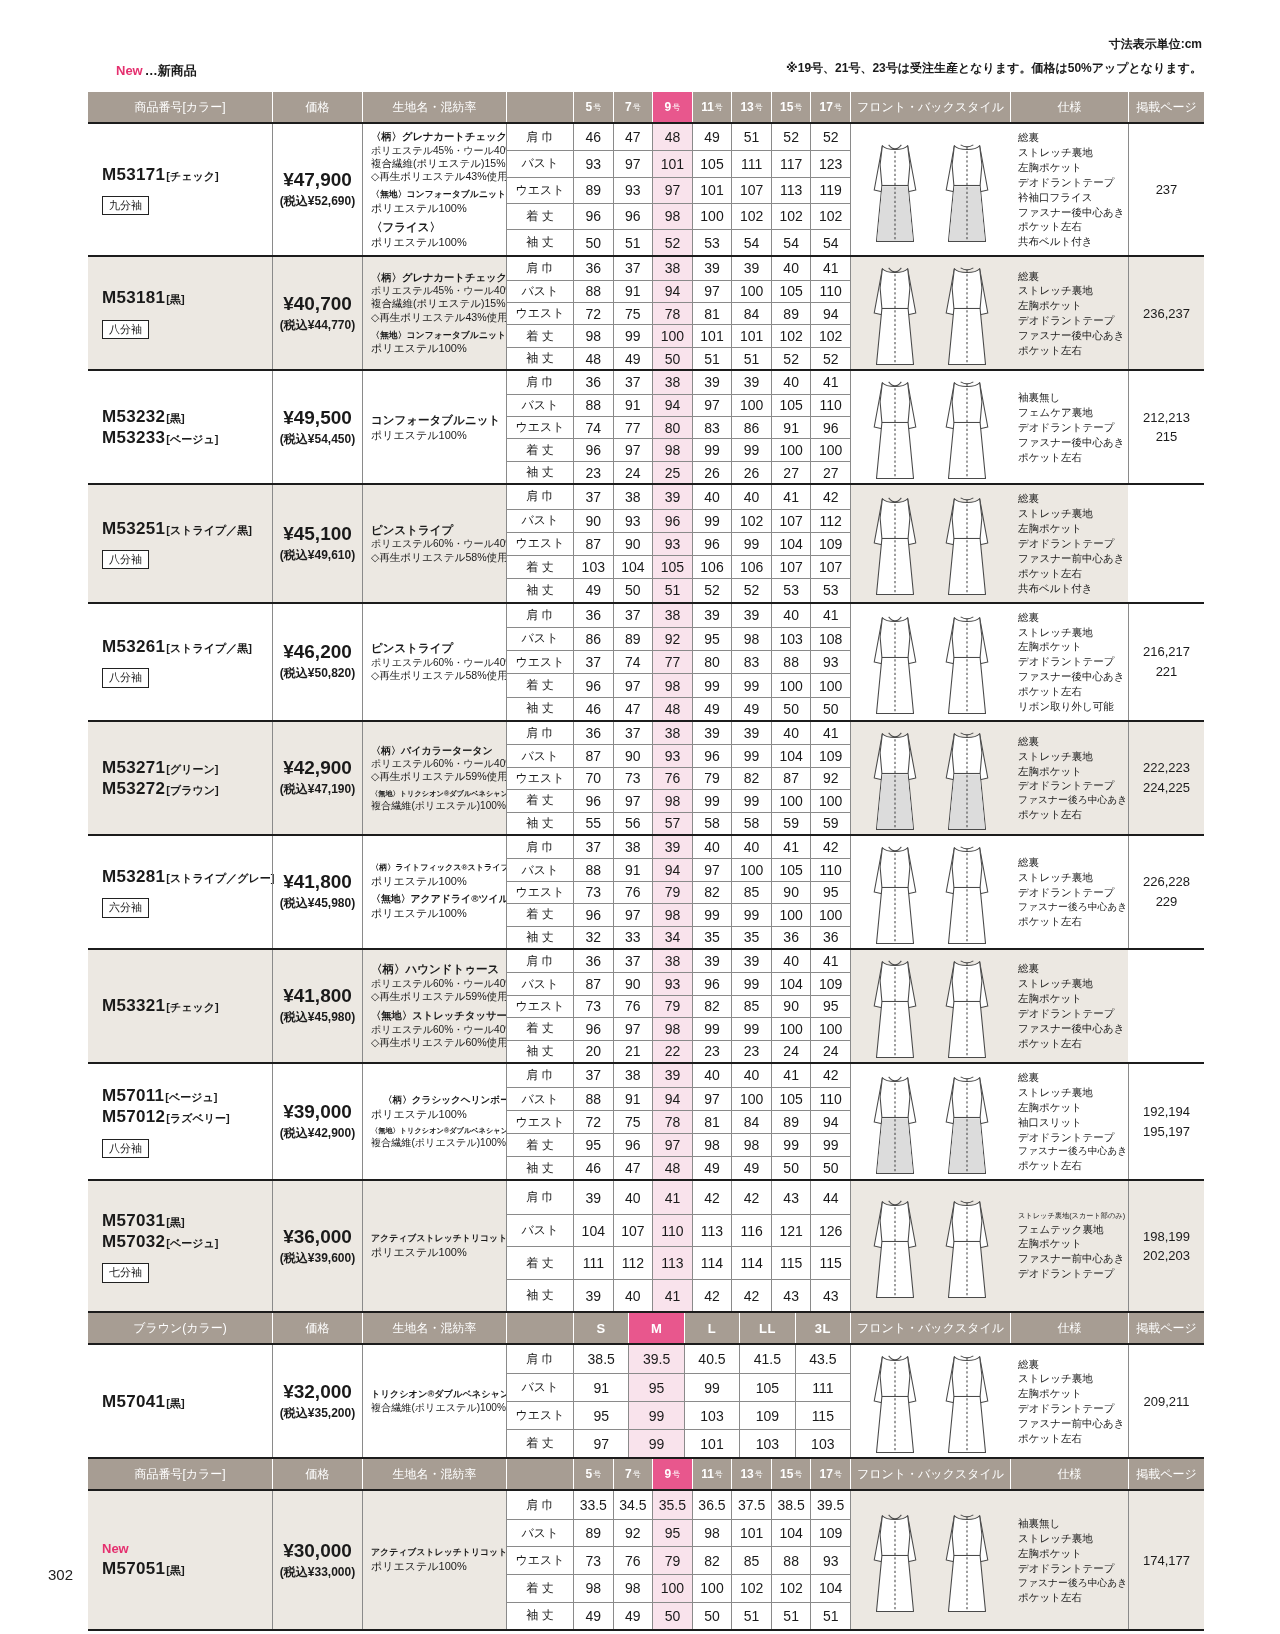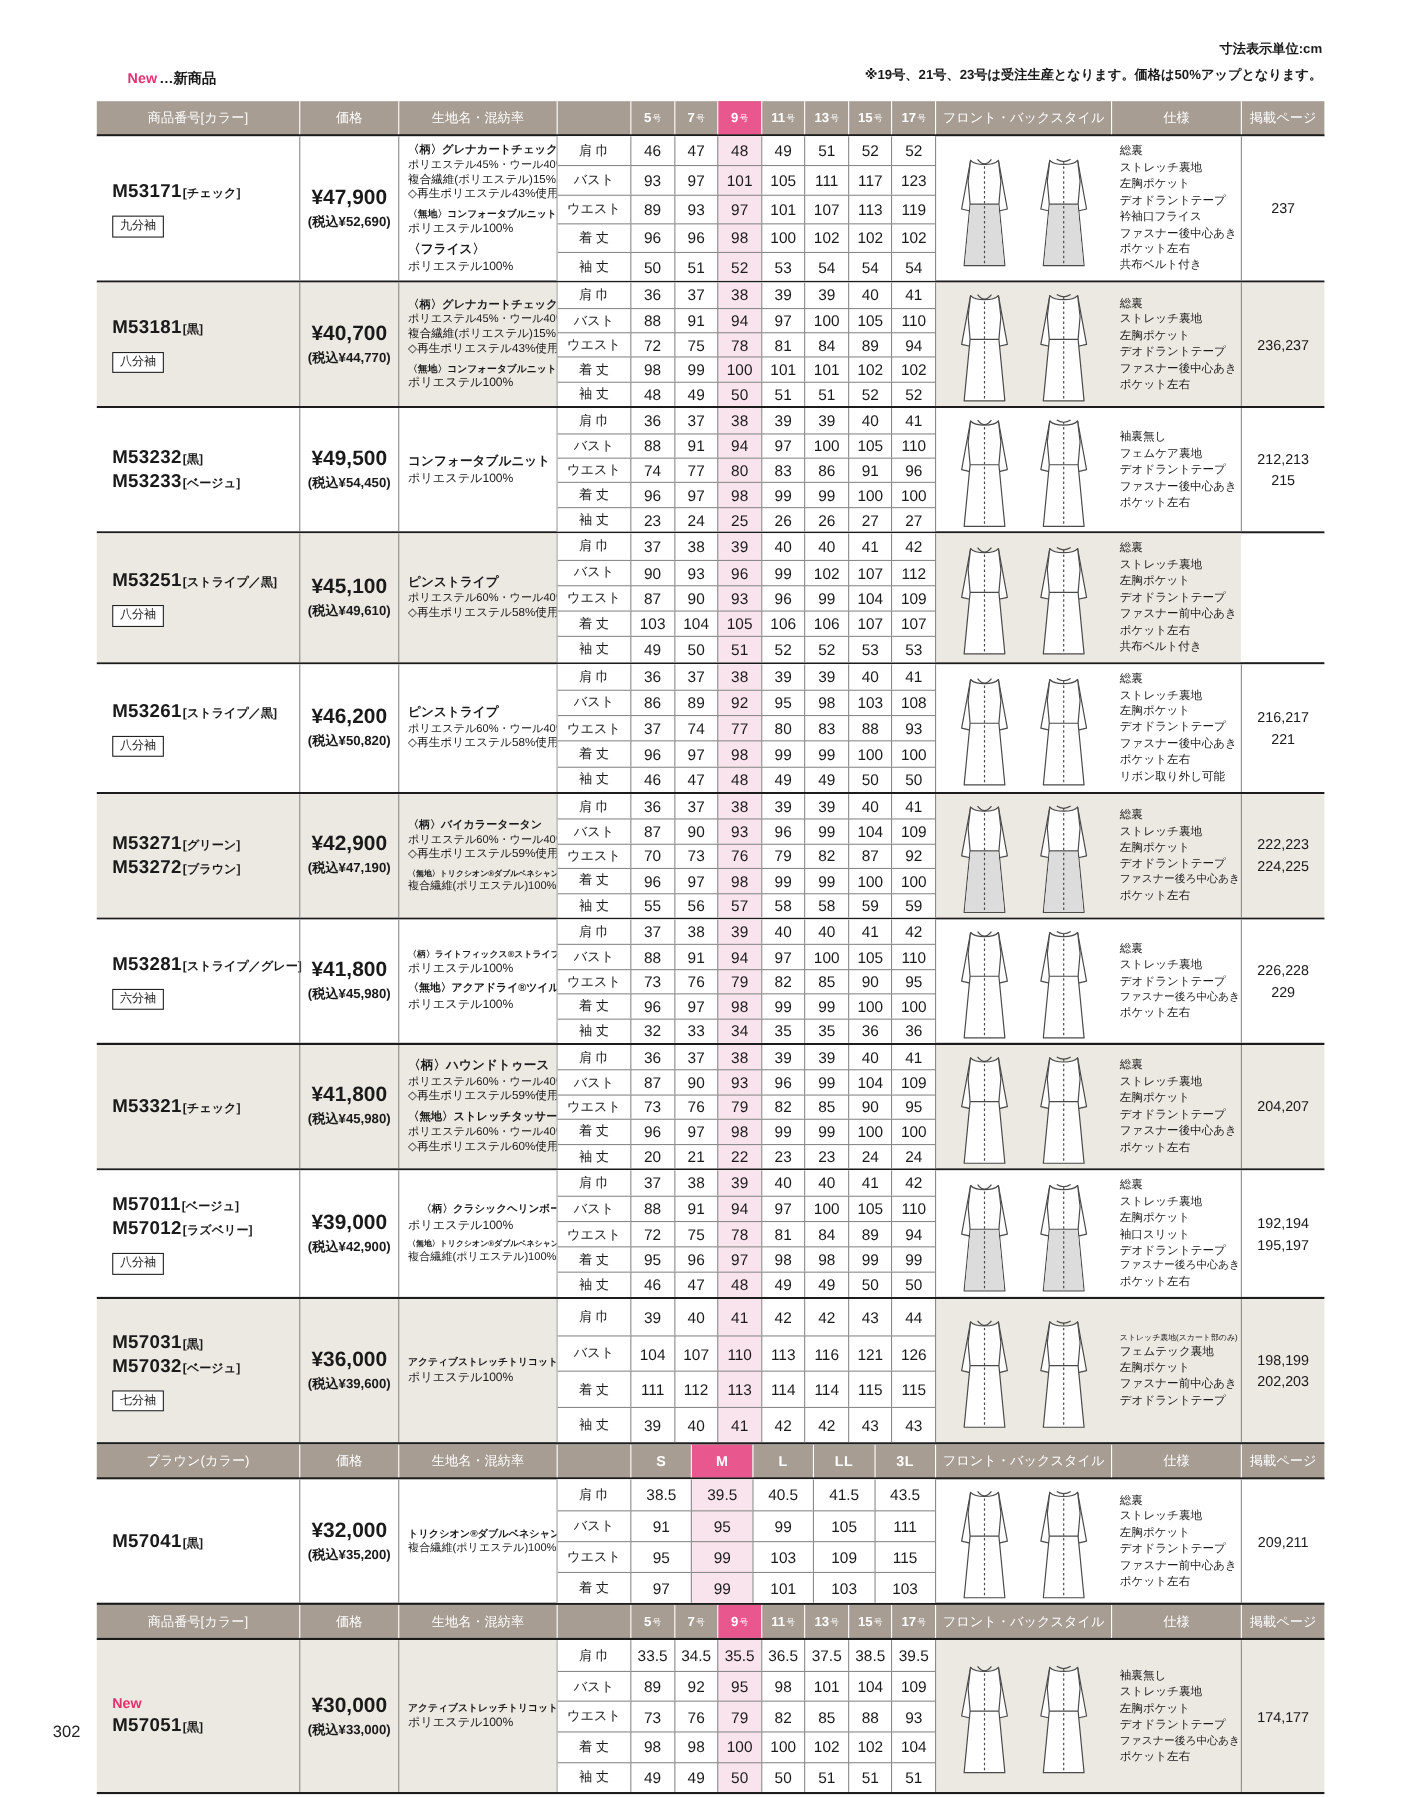--- a/index.html
+++ b/index.html
@@ -835,23 +835,20 @@
           </span>
         </div>
         <div class="cell cell-spec">
           <div class="spec-line" style="font-size: 10.5px;">総裏</div>
           <div class="spec-line" style="font-size: 10.5px;">ストレッチ裏地</div>
           <div class="spec-line" style="font-size: 10.5px;">左胸ポケット</div>
           <div class="spec-line" style="font-size: 10.5px;">デオドラントテープ</div>
           <div class="spec-line" style="font-size: 10.5px;">ファスナー後中心あき</div>
           <div class="spec-line" style="font-size: 10.5px;">ポケット左右</div>
         </div>
-        <div class="cell cell-page bl">
-          <div class="page-line">204,207</div>
-        </div>
       </div>
       <div class="row product-row" style="min-height: 103px;">
         <div class="cell cell-code">
           <div class="code-line"><span class="code-num">M57011</span><span class="code-color">[ベージュ]</span></div>
           <div class="code-line"><span class="code-num">M57012</span><span class="code-color">[ラズベリー]</span></div>
           <div class="sleeve-wrap"><span class="sleeve">八分袖</span></div>
         </div>
         <div class="cell cell-price bl">
           <div class="price">¥39,000</div>
           <div class="price-tax">(税込¥42,900)</div>

